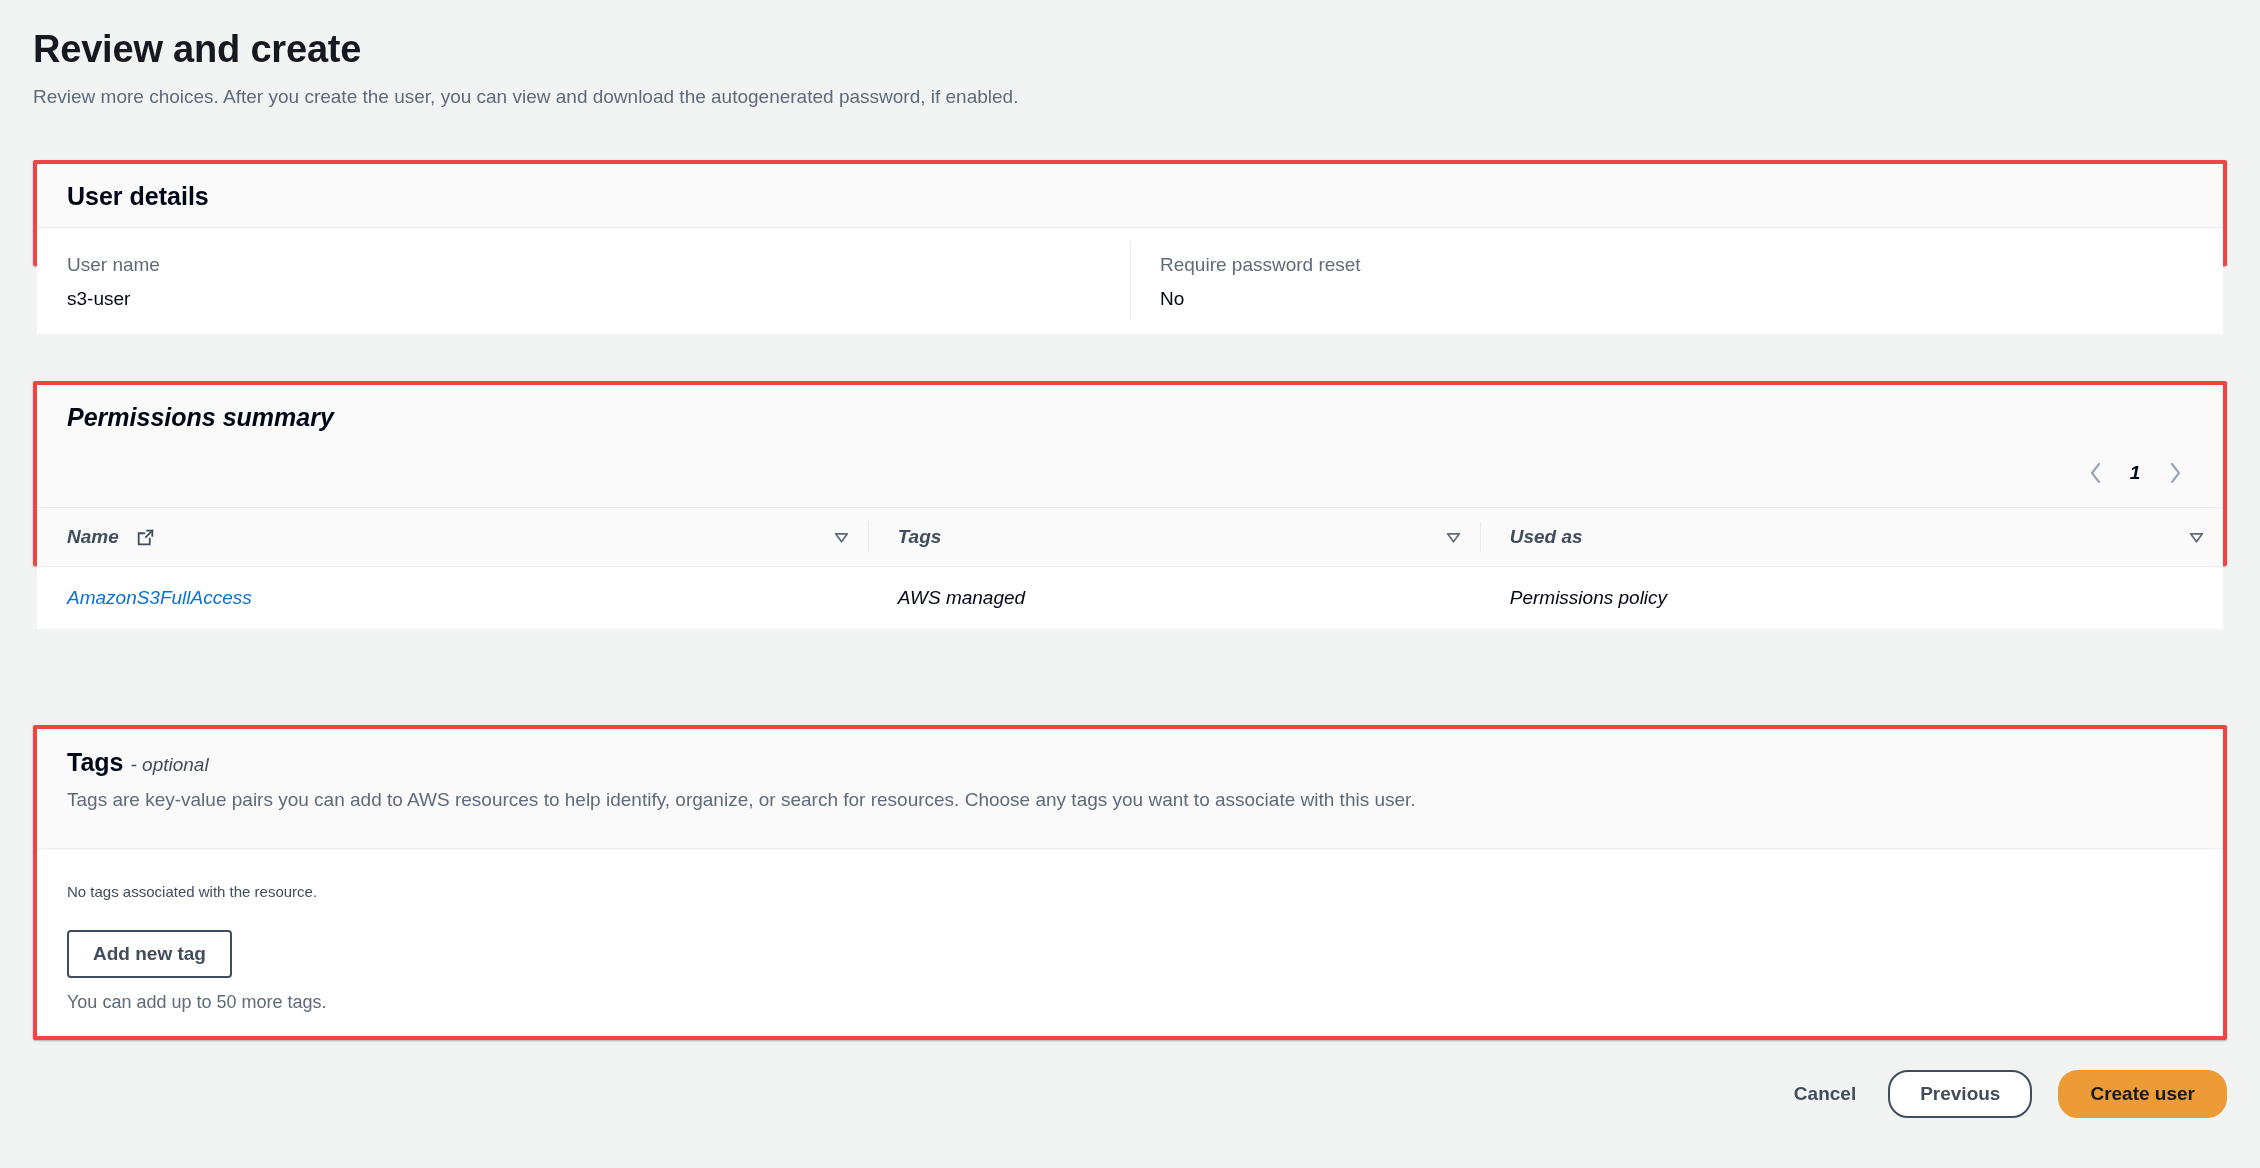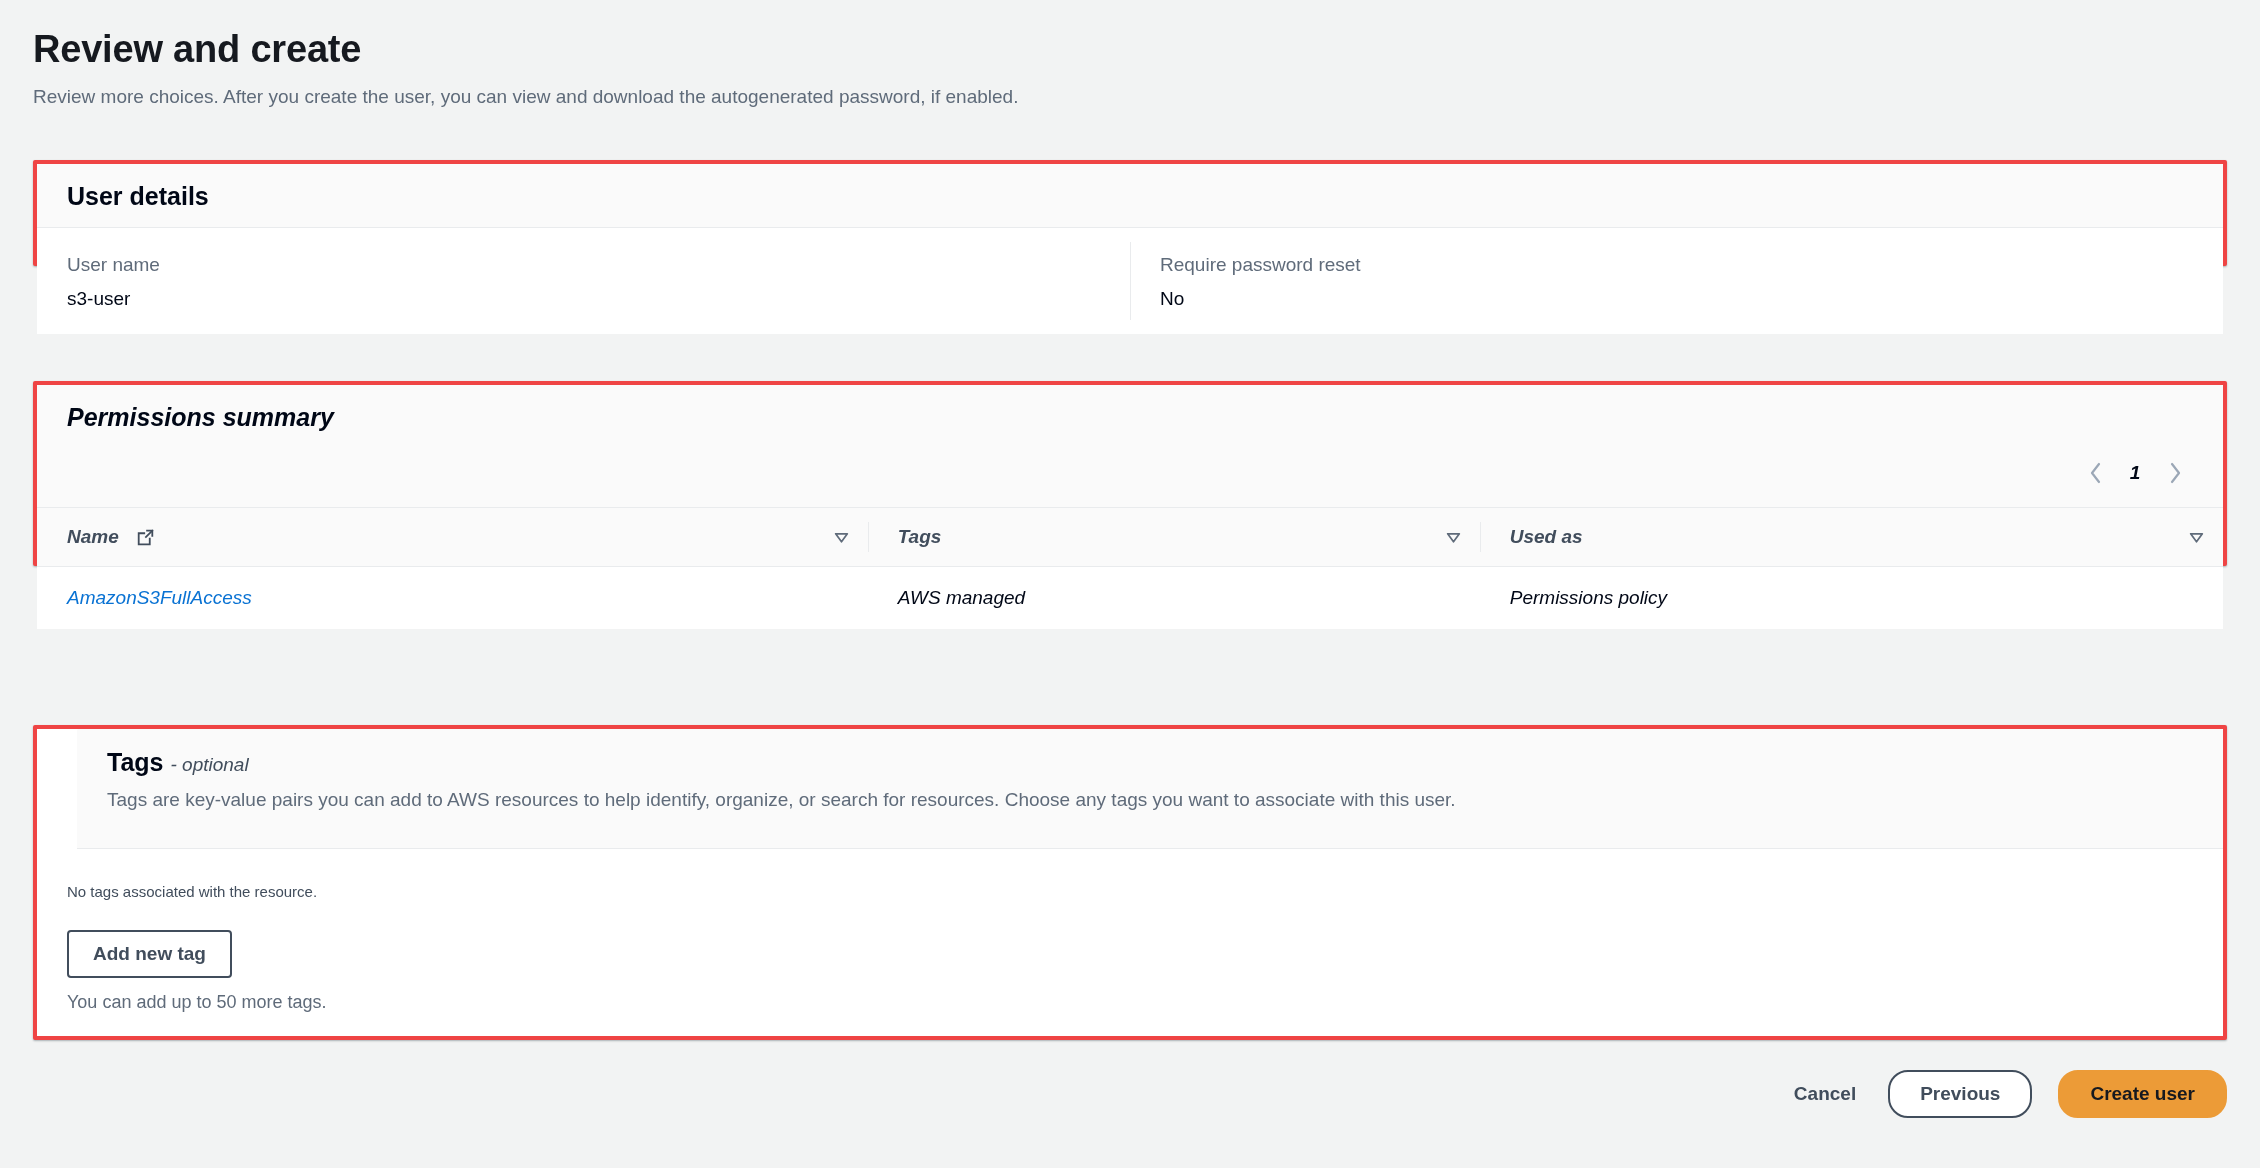--- a/index.html
+++ b/index.html
@@ -256,21 +256,20 @@
   }
 
   
   #card-tags {
     top: 725px;
     height: 315px;
   }
   #card-tags .card-header {
     height: 120px;
     padding: 18px 0 0 30px;
-    margin-left: 40px;
   }
   .tags-body {
     padding: 32px 0 0 30px;
   }
   .tags-empty {
     font-size: 15px;
     color: #414d5c;
     line-height: 22px;
   }
   .btn-add-tag {

